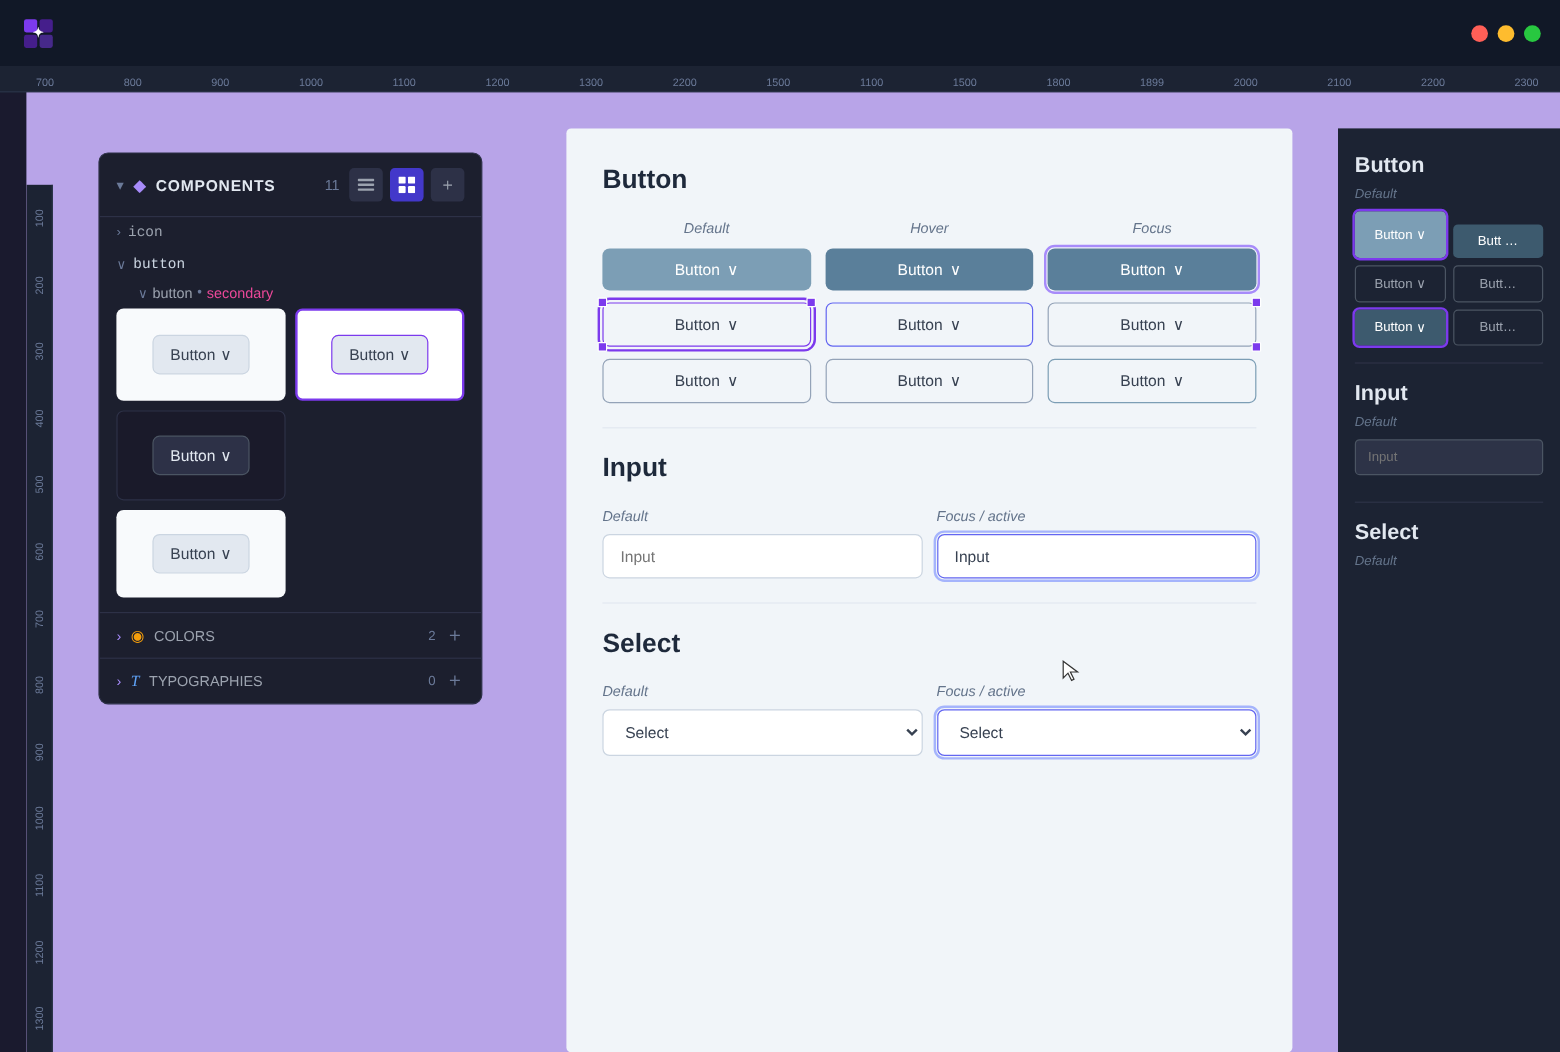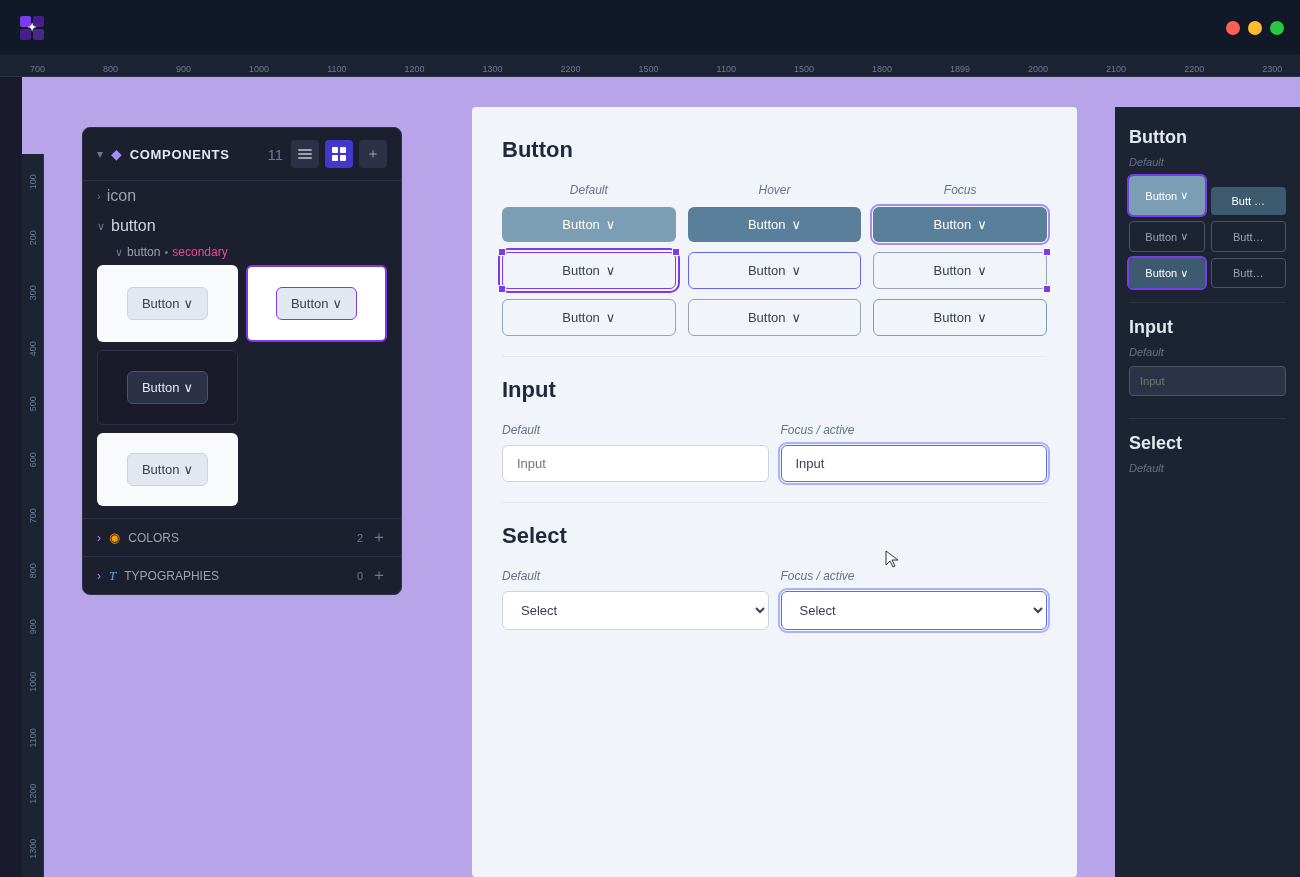--- a/index.html
+++ b/index.html
@@ -139,21 +139,21 @@
     }
     .panel-title {
       color: #e2e8f0;
       font-size: 13px;
       font-weight: 600;
       letter-spacing: 0.05em;
       flex: 1;
     }
     .panel-count {
       color: #6b7a99;
-      font-size: 15px;
+      font-size: 12px;
       margin-left: 4px;
     }
     .panel-actions {
       display: flex;
       gap: 6px;
       align-items: center;
     }
     .panel-btn {
       background: #2d3147;
       border: none;
@@ -176,21 +176,22 @@
     .tree-item {
       padding: 6px 14px;
       display: flex;
       align-items: center;
       gap: 6px;
       cursor: pointer;
     }
     .tree-item .chevron { color: #6b7a99; font-size: 11px; }
     .tree-item .item-label {
       color: #9ca3af;
-      font-size: 16px;
+      font-size: 12px;
+      font-family: Liberation Mono, monospace;
     }
     .tree-item .item-label.bold { color: #cbd5e1; }
     .button-secondary-label {
       padding: 4px 14px 6px 14px;
       display: flex;
       align-items: center;
       gap: 4px;
     }
     .button-secondary-label .chevron { color: #6b7a99; font-size: 11px; }
     .button-secondary-label .dot { color: #6b7a99; font-size: 11px; }

